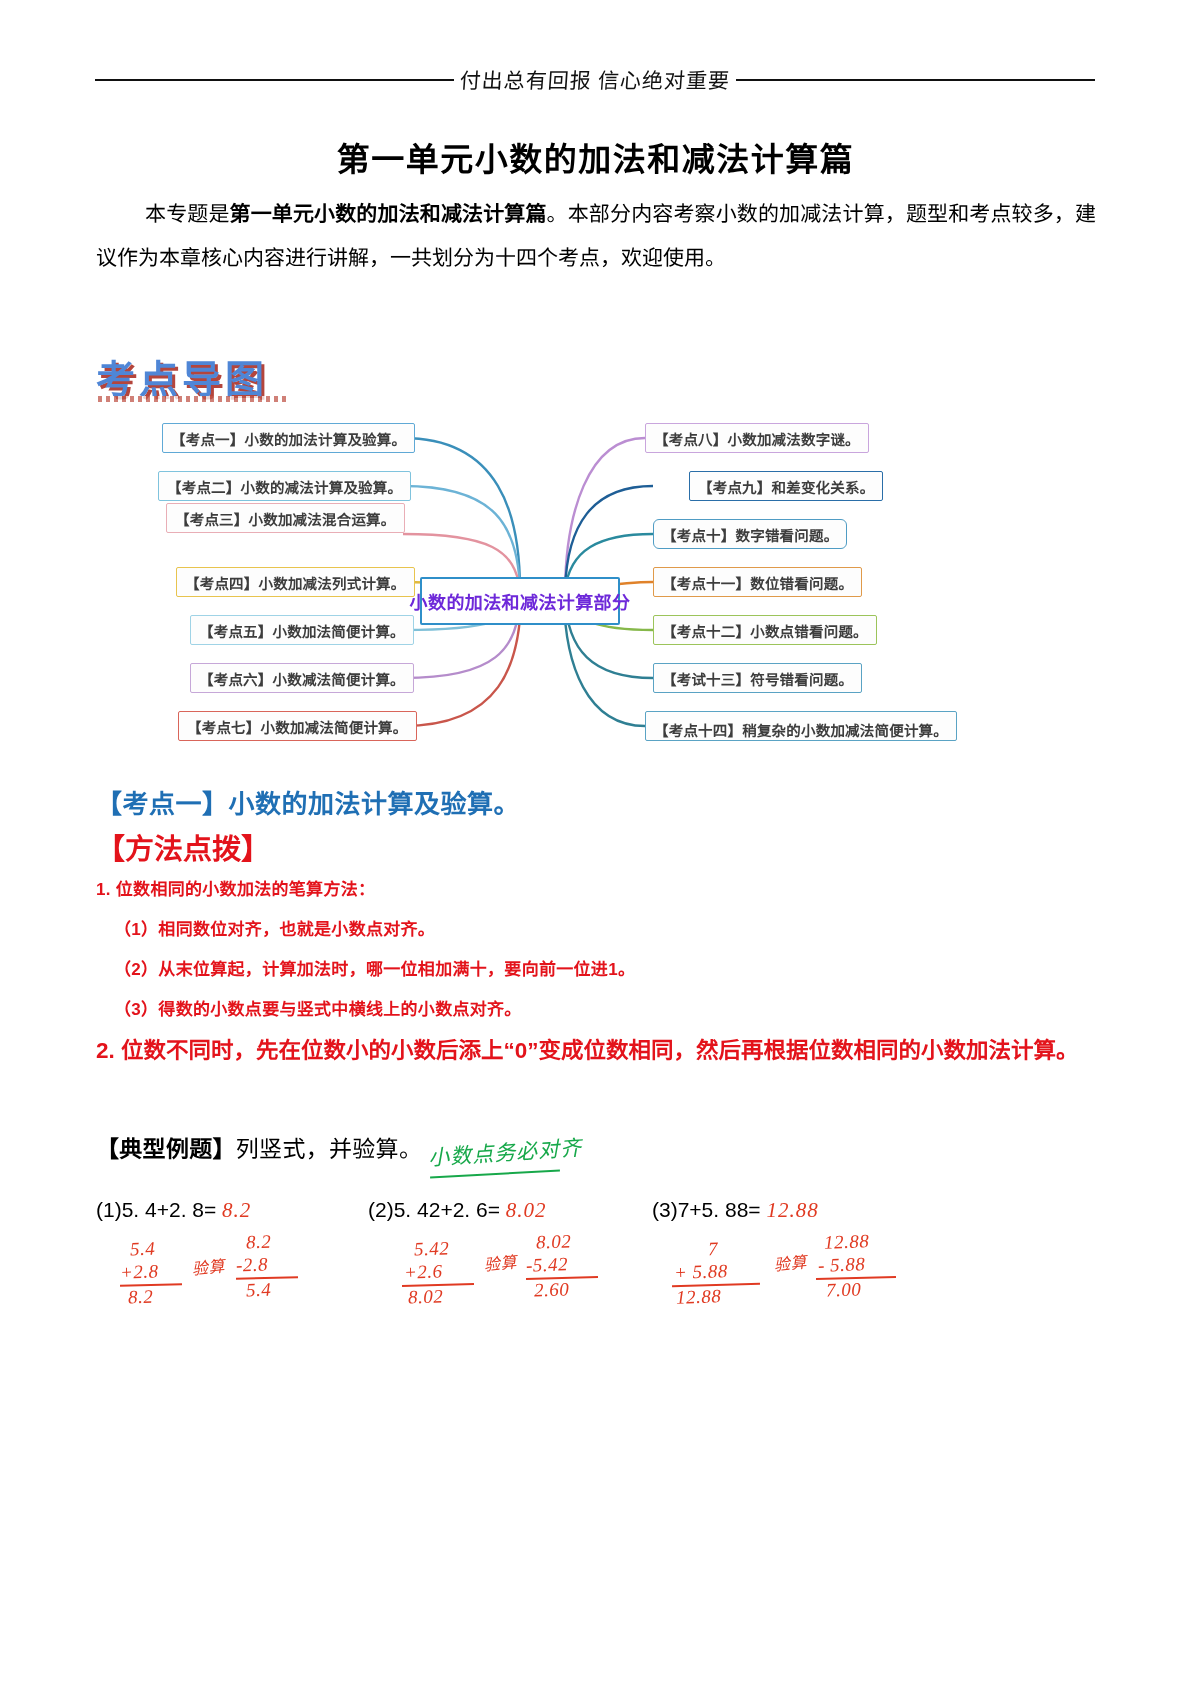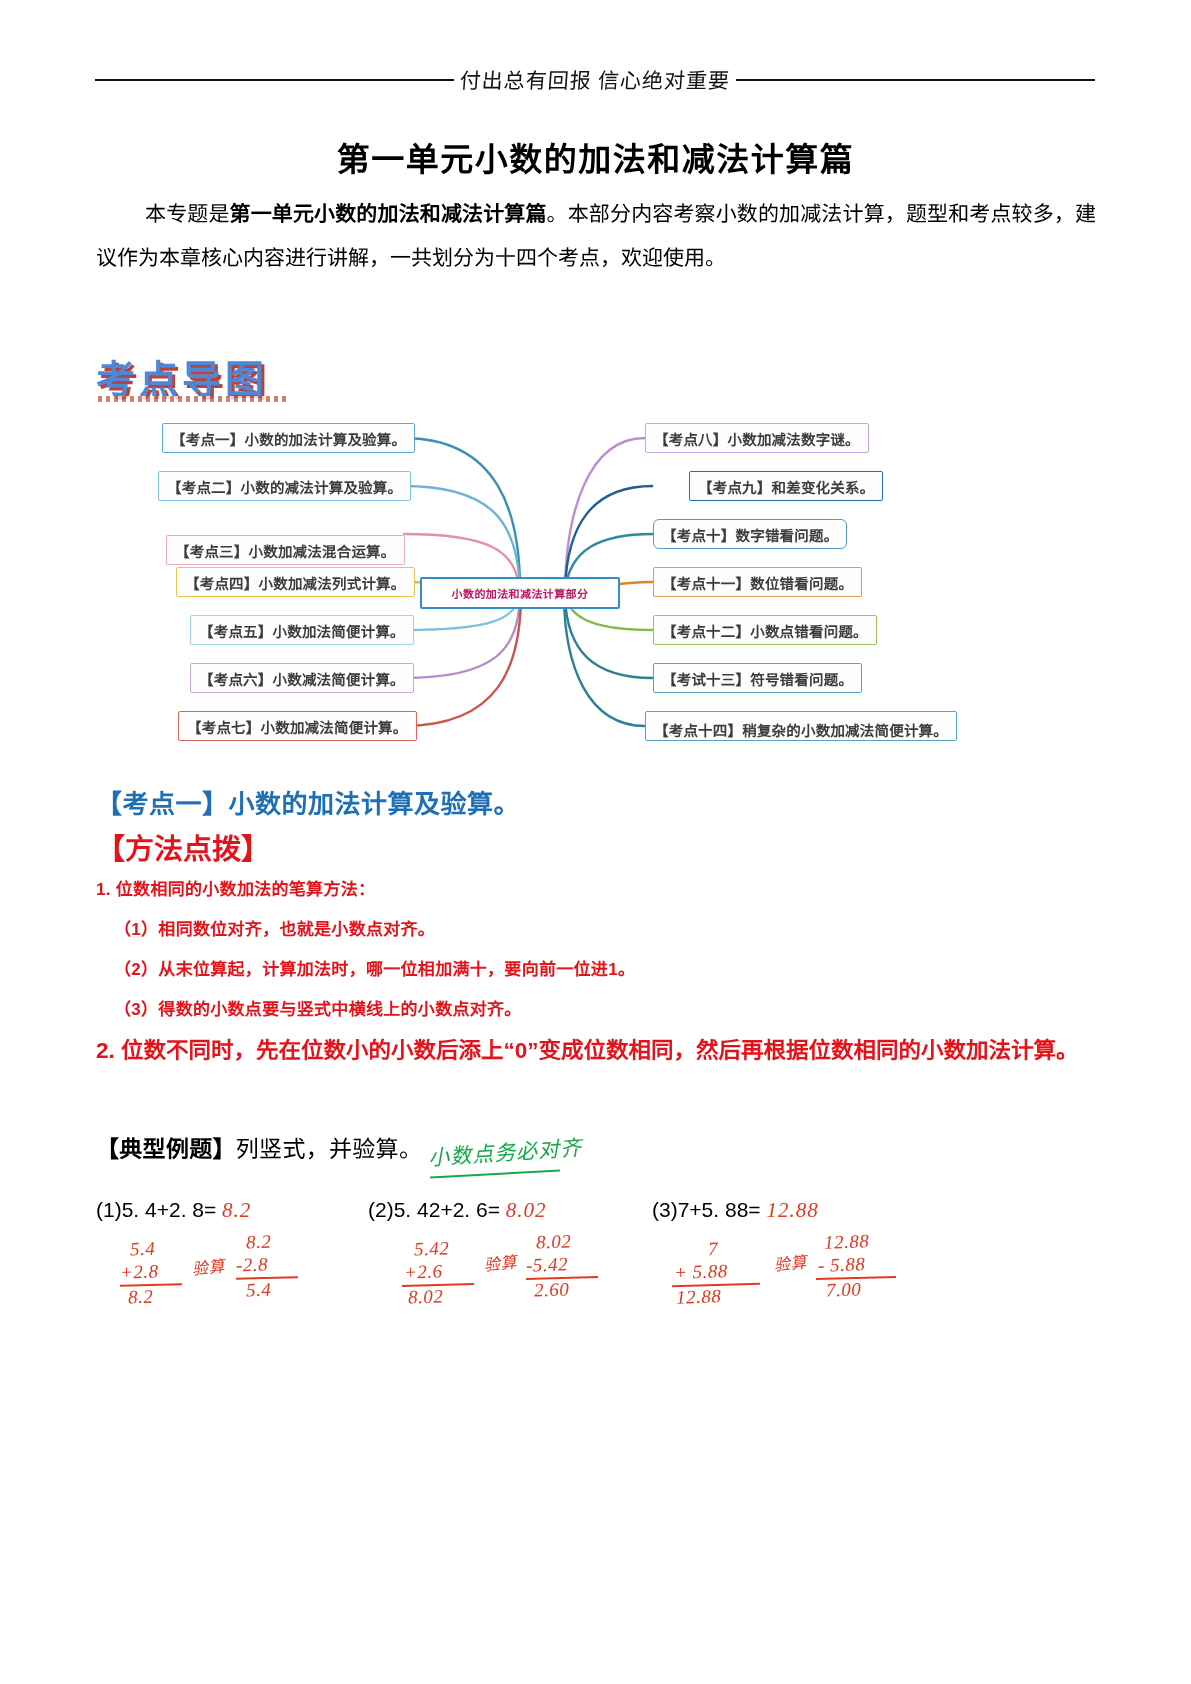--- a/index.html
+++ b/index.html
@@ -136,26 +136,26 @@
     letter-spacing: .2px;
   }
   .mm-center {
     position: absolute;
     box-sizing: border-box;
     border: 2.2px solid #2f8fc9;
     border-radius: 2px;
     background: #ffffff;
     font-family: "Liberation Sans", "DejaVu Sans", sans-serif;
     font-weight: bold;
-    font-size: 11px;
-    color: #be185d;
+    font-size: 18px;
+    color: #6d28d9;
     display: flex;
     align-items: center;
     justify-content: center;
-    height: 32px;
+    height: 48px;
     letter-spacing: .4px;
     white-space: nowrap;
   }
 
   
   .sec-heading {
     position: absolute;
     left: 96px;
     top: 783px;
     font-family: "Liberation Sans", "DejaVu Sans", sans-serif;
@@ -318,21 +318,21 @@
       <path d="M465,182 C467,235 492,263 553,263" fill="none" stroke="#2f7f93" stroke-width="2.4"></path>
       <path d="M464,183 C465,250 487,311 545,311" fill="none" stroke="#2f7f93" stroke-width="2.4"></path>
     </svg>
 
     <div class="mm-node" style="left:62px;  top:8px;   border-color:#5fa9d6;">
       <span>【考点一】小数的加法计算及验算。</span>
     </div>
     <div class="mm-node" style="left:58px;  top:56px;  border-color:#7fc3dd;">
       <span>【考点二】小数的减法计算及验算。</span>
     </div>
-    <div class="mm-node" style="left:66px;  top:120px; border-color:#e9aeb6;">
+    <div class="mm-node" style="left:66px;  top:88px; border-color:#e9aeb6;">
       <span>【考点三】小数加减法混合运算。</span>
     </div>
     <div class="mm-node" style="left:76px;  top:152px; border-color:#e8c44e;">
       <span>【考点四】小数加减法列式计算。</span>
     </div>
     <div class="mm-node" style="left:90px;  top:200px; border-color:#9fd3e6;">
       <span>【考点五】小数加法简便计算。</span>
     </div>
     <div class="mm-node" style="left:90px;  top:248px; border-color:#c6a7d8;">
       <span>【考点六】小数减法简便计算。</span>

